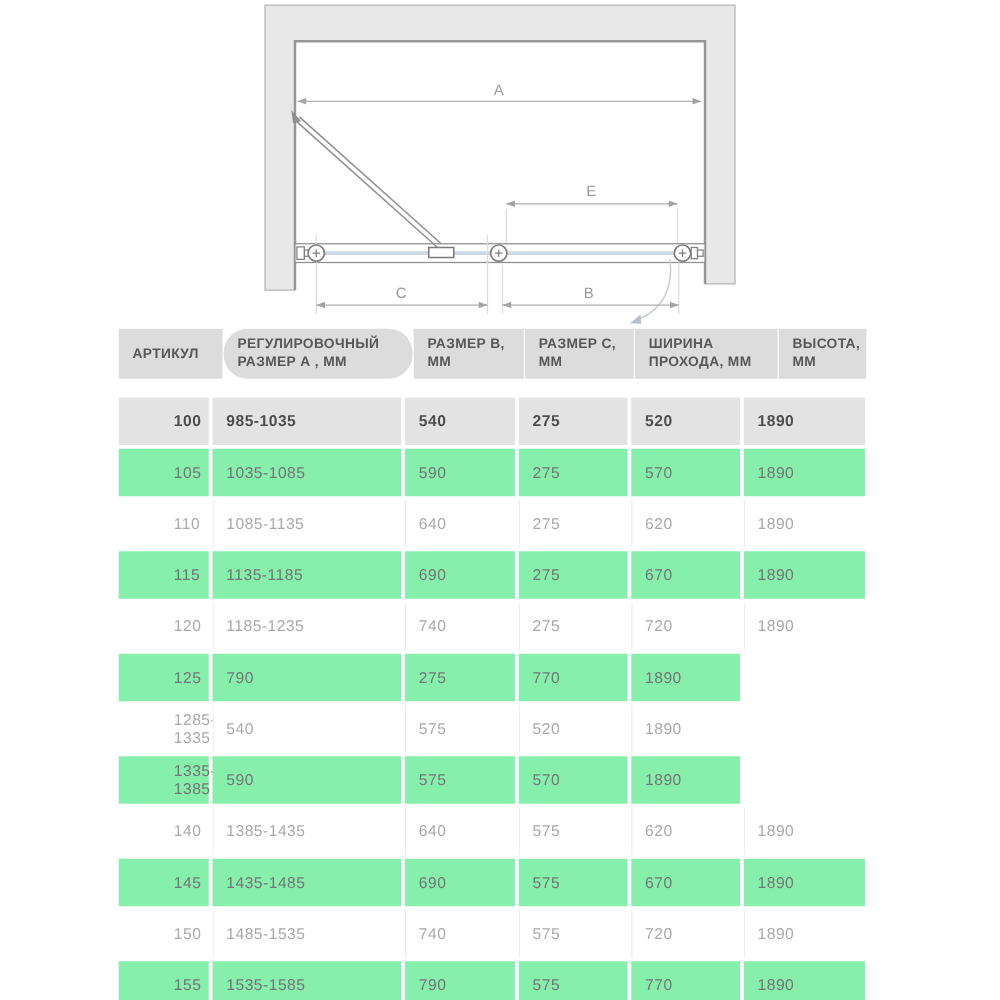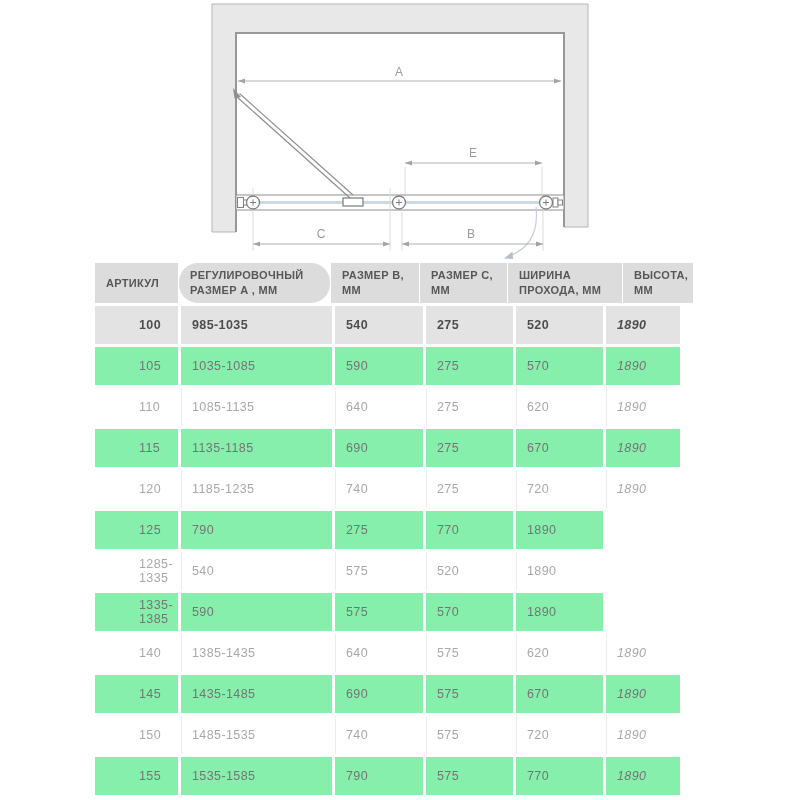--- a/index.html
+++ b/index.html
@@ -6,42 +6,42 @@
   html, body { width: 800px; height: 800px; background: #ffffff; overflow: hidden;
     font-family: "Liberation Sans", sans-serif; }
   .stage { position: relative; width: 800px; height: 800px; background: #fff; }
 
   
   .diagram { position: absolute; left: 0; top: 0; width: 800px; height: 262px; }
 
   
   .spec-table { position: absolute; left: 95px; top: 263px; width: 608px; }
 
-  .thead { display: flex; gap: 1px; height: 40px; margin-bottom: 3px; }
+  .thead { display: flex; gap: 1px; height: 40px; margin-bottom: 15px; }
   .thead .th {
     background: #dcdcdc; color: #575757; font-size: 11px; font-weight: bold;
     letter-spacing: 0.3px; line-height: 15px; white-space: pre-line;
     display: flex; align-items: center; padding-left: 11px; text-transform: uppercase;
   }
   .th.h1 { width: 83px; }  .th.h2 { width: 151px; border-radius: 19px; }
   .th.h3 { width: 88px; }  .th.h4 { width: 87px; }
   .th.h5 { width: 114px; } .th.h6 { width: 70px; }
 
   .tbody { display: flex; flex-direction: column; gap: 3px; }
   .body-row { display: flex; gap: 3px; height: 38px; }
   .body-row .td {
     display: flex; align-items: center; padding-left: 11px;
     font-size: 12.5px; letter-spacing: 0.4px;
   }
-  .body-row .td:nth-child(1) { width: 83px; padding-left: 44px; }
+  .body-row .td:nth-child(1) { width: 72px; padding-left: 44px; }
   .body-row .td:nth-child(2) { width: 151px; }
   .body-row .td:nth-child(3) { width: 88px; }
   .body-row .td:nth-child(4) { width: 87px; }
   .body-row .td:nth-child(5) { width: 87px; }
-  .body-row .td:nth-child(6) { width: 74px; font-style: italic; }
+  .body-row .td:nth-child(6) { width: 97px; }
 
   .body-row.bold .td  { background: #e3e3e3; color: #4d4d4d; font-weight: bold; }
   .body-row.gray .td  { background: #86efac; color: #757575; }
   .body-row.white .td { background: #ffffff; color: #a9a9a9;
                         box-shadow: inset 1px 0 0 #ededed; }
   .body-row.white .td:first-child { box-shadow: none; }
 
   text.dim-label { font-family: "Liberation Sans", sans-serif; font-size: 12px; fill: #9b9b9b; }
 </style>
 </head>

